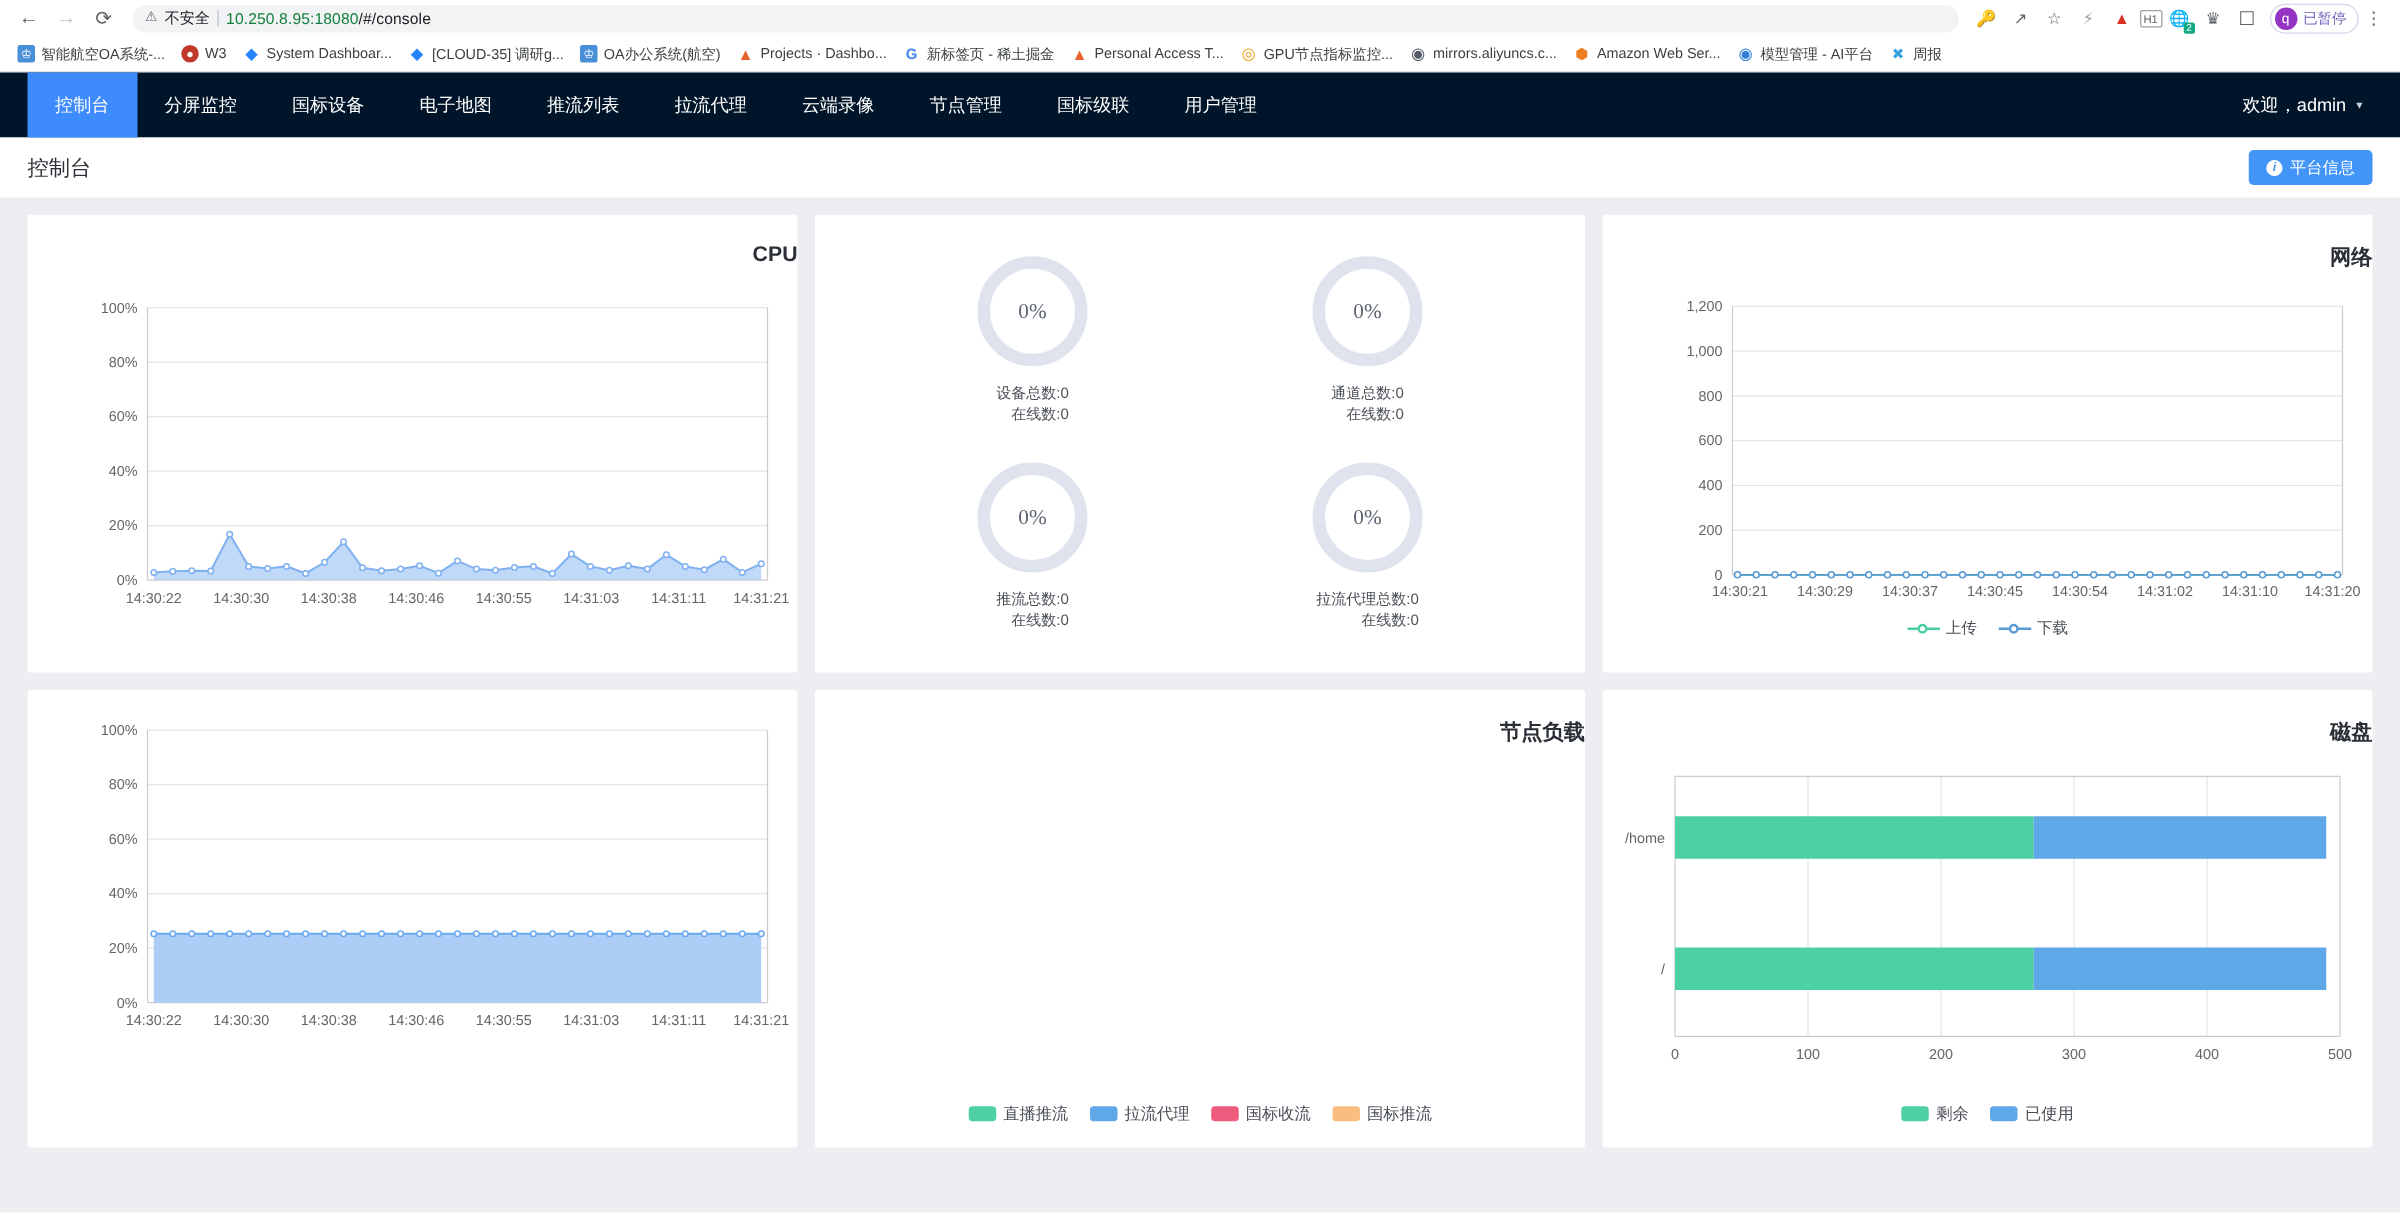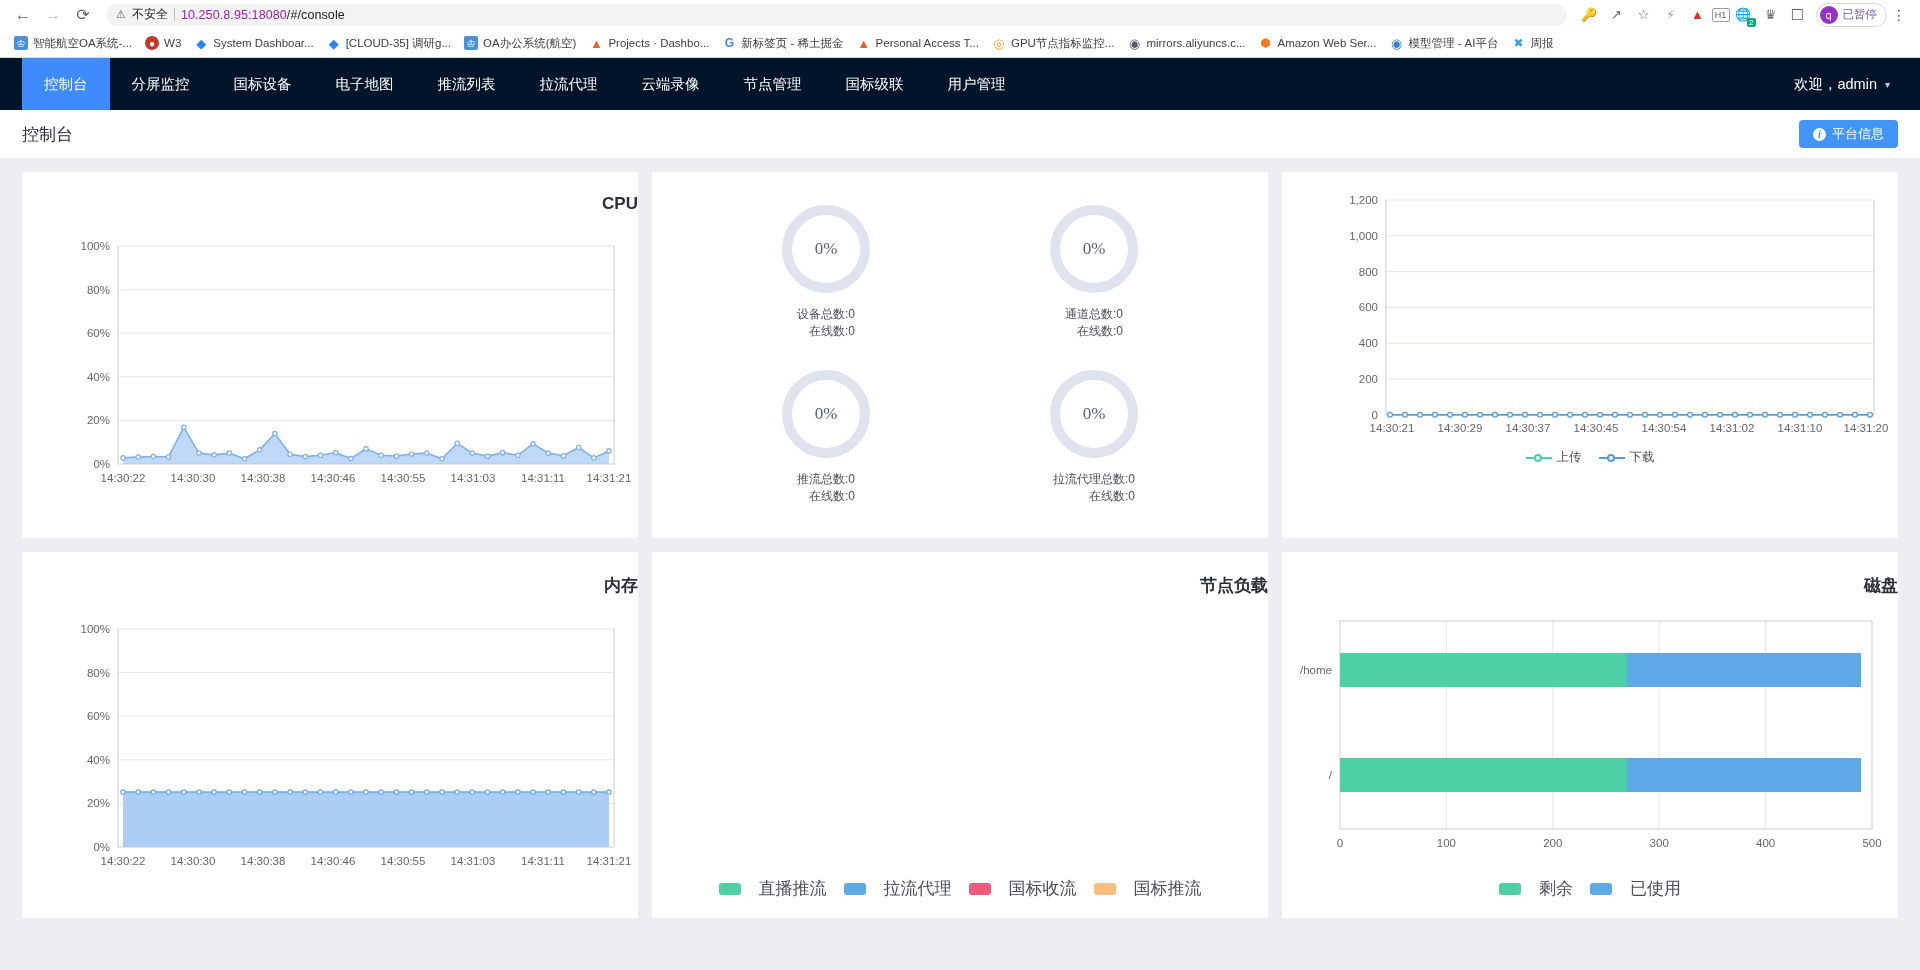--- a/index.html
+++ b/index.html
@@ -23,21 +23,21 @@
   .nav-btn.disabled { color: #bdc1c6; }
   .omnibox {
     flex: 1; height: 22px; background: #f1f3f4; border-radius: 12px;
     display: flex; align-items: center; padding: 0 10px; gap: 6px;
     margin: 0 6px; font-size: 12.5px; color: #202124;
   }
   .warn-icon { color: #5f6368; font-size: 11px; line-height: 1; }
   .omnibox .notsecure { color: #202124; font-size: 12px; }
   .omnibox .divider { width: 1px; height: 13px; background: #bdc1c6; }
   .omnibox .url { color: #202124; font-size: 12.5px; letter-spacing: .1px; }
-  .omnibox .url .host { color: #a21caf; }
+  .omnibox .url .host { color: #15803d; }
   .chrome-actions { display: flex; align-items: center; gap: 1px; }
   .chrome-actions .act {
     width: 26px; height: 26px; display: flex; align-items: center; justify-content: center;
     font-size: 13px; color: #5f6368; position: relative;
   }
   .ext-badge {
     position: absolute; right: 1px; bottom: 1px;
     background: #12a980; color: #fff; font-size: 8px; line-height: 9px;
     border-radius: 2px; padding: 0 2px;
   }
@@ -132,21 +132,21 @@
   }
   .gauge-pct {
     position: absolute; inset: 0; display: flex; align-items: center; justify-content: center;
     font-size: 17px; color: #5b6270; font-family: "Liberation Serif", serif;
   }
   .gauge-labels { margin-top: 13px; text-align: right; font-size: 12px; color: #4a4f57; line-height: 17px; }
 
   
   .legend { display: flex; align-items: center; justify-content: center; gap: 17px;
     position: absolute; bottom: 18px; left: 0; right: 0; }
-  .legend-item { display: flex; align-items: center; gap: 18px; font-size: 17px; color: #4a4f57; }
+  .legend-item { display: flex; align-items: center; gap: 6px; font-size: 13px; color: #4a4f57; }
   .swatch { width: 22px; height: 12px; border-radius: 3px; }
   .legend-line { display: flex; align-items: center; gap: 5px; font-size: 12.5px; color: #4a4f57; }
   .line-mark { width: 26px; height: 12px; position: relative; }
   .line-mark i { position: absolute; top: 5px; left: 0; width: 26px; height: 2px; display: block; }
   .line-mark b {
     position: absolute; top: 2px; left: 8px; width: 8px; height: 8px; border-radius: 50%;
     background: #fff; box-sizing: border-box;
   }
 
   .watermark {
@@ -406,20 +406,21 @@
           <div class="gauge-pct">0%</div>
         </div>
         <div class="gauge-labels">
           <div>拉流代理总数:0</div>
           <div>在线数:0</div>
         </div>
       </div>
     </div>
 
     <div class="card">
+      <div class="card-title">网络</div>
       <div class="chart-wrap">
         <svg width="610" height="280" viewBox="0 0 610 280">
           <g>
             <line class="grid-line" x1="104" y1="28" x2="592" y2="28"></line>
             <line class="grid-line" x1="104" y1="63.8" x2="592" y2="63.8"></line>
             <line class="grid-line" x1="104" y1="99.6" x2="592" y2="99.6"></line>
             <line class="grid-line" x1="104" y1="135.4" x2="592" y2="135.4"></line>
             <line class="grid-line" x1="104" y1="171.2" x2="592" y2="171.2"></line>
             <line class="grid-line" x1="104" y1="207" x2="592" y2="207"></line>
             <line class="axis-line" x1="104" y1="242.8" x2="592" y2="242.8"></line>
@@ -498,21 +499,20 @@
                 <i style="background:#5b9bd5"></i>
                 <b style="border:2px solid #5b9bd5"></b>
               </span>
             <span>下载</span>
           </div>
         </div>
       </div>
     </div>
 
     <div class="card">
-      <div class="card-title">内存</div>
       <div class="chart-wrap">
         <svg width="610" height="290" viewBox="0 0 610 290">
           <g>
             <line class="grid-line" x1="96" y1="32" x2="592" y2="32"></line>
             <line class="grid-line" x1="96" y1="75.6" x2="592" y2="75.6"></line>
             <line class="grid-line" x1="96" y1="119.2" x2="592" y2="119.2"></line>
             <line class="grid-line" x1="96" y1="162.8" x2="592" y2="162.8"></line>
             <line class="grid-line" x1="96" y1="206.4" x2="592" y2="206.4"></line>
             <line class="axis-line" x1="96" y1="250" x2="592" y2="250"></line>
             <line class="axis-line" x1="96" y1="32" x2="96" y2="250"></line>

